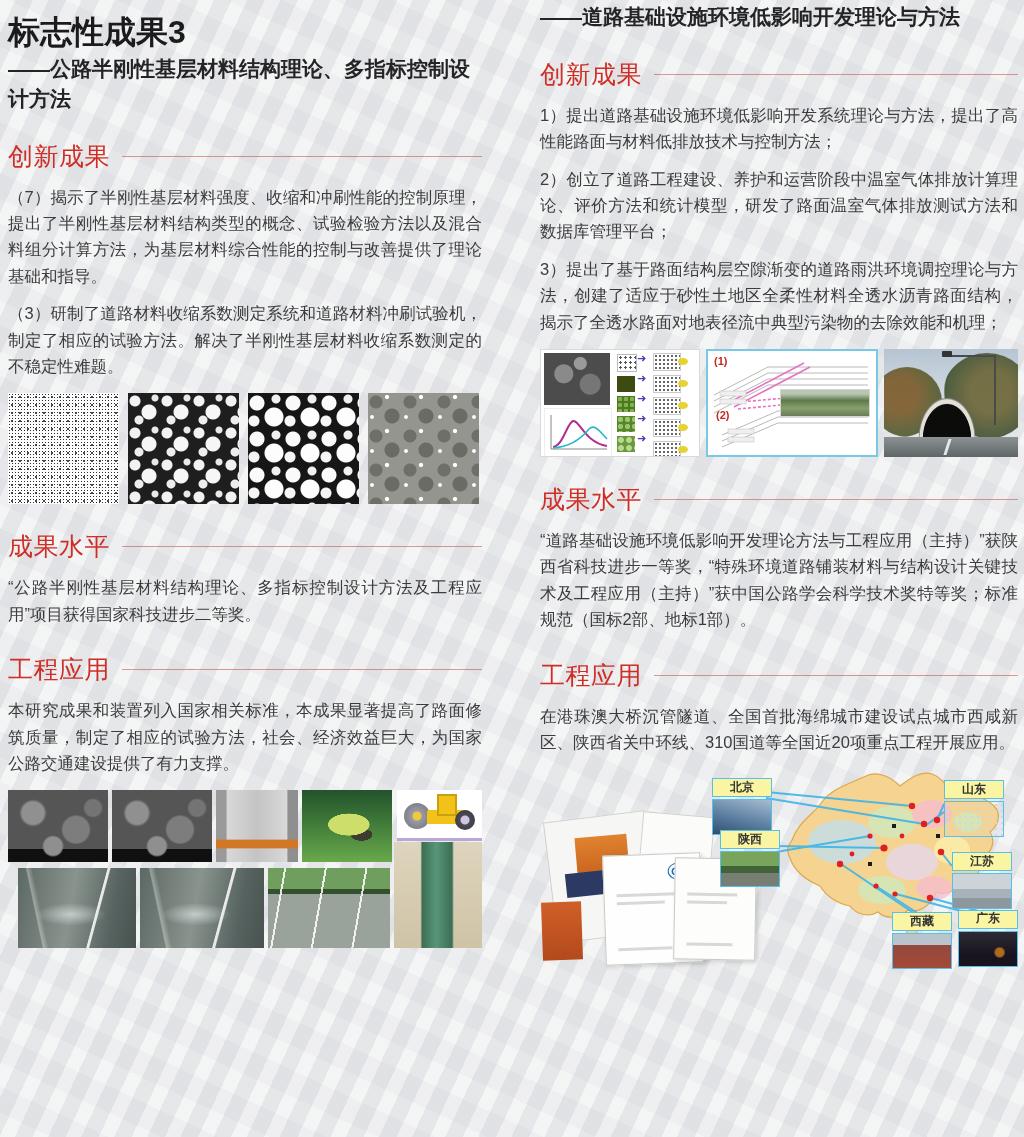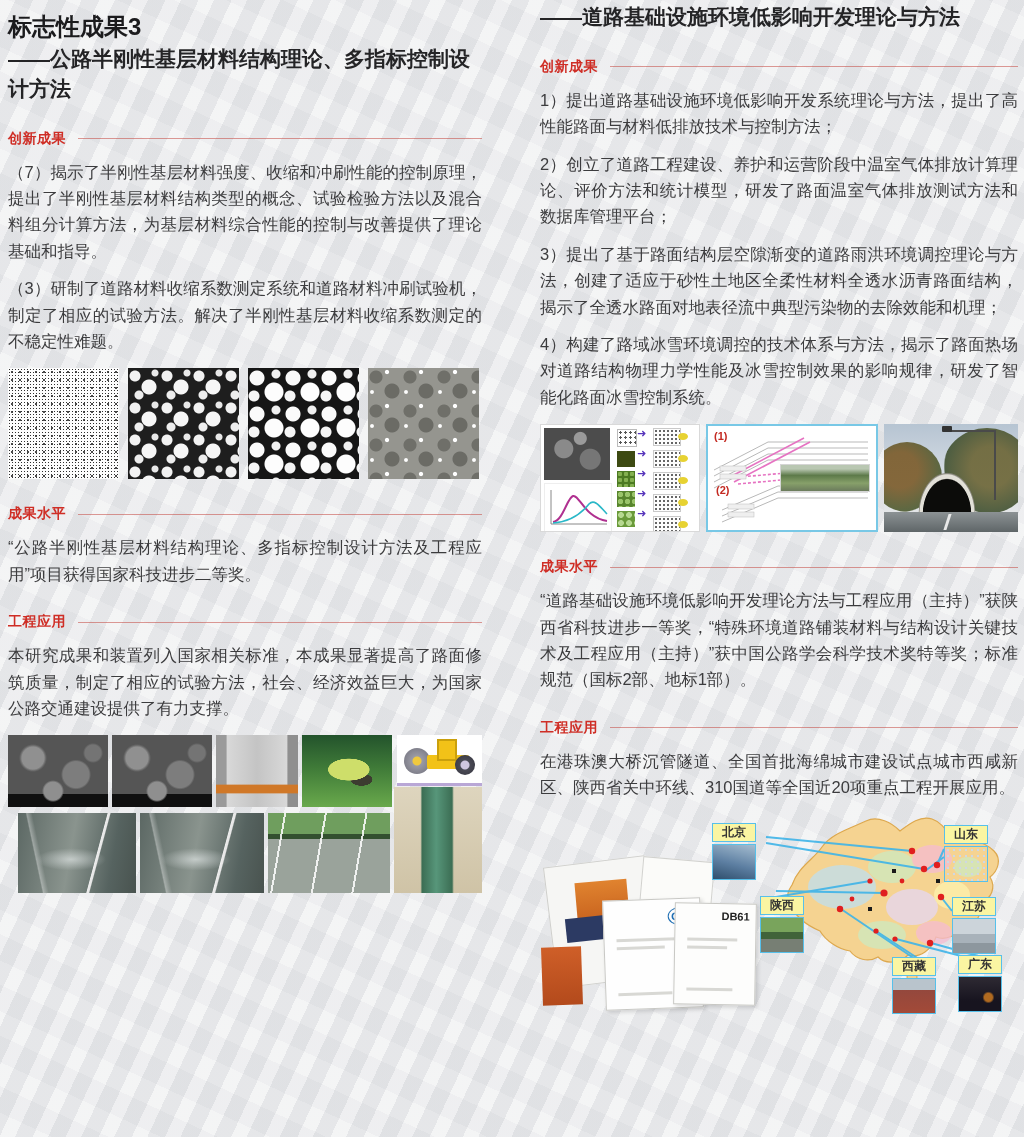--- a/index.html
+++ b/index.html
@@ -7,25 +7,25 @@
        font-family:"Liberation Sans","DejaVu Sans",sans-serif;}
   .page{position:relative;width:1024px;height:1137px;overflow:hidden;
         background-color:#eaebed;
         background-image:
           repeating-linear-gradient(115deg, rgba(255,255,255,.35) 0 14px, rgba(214,216,220,.35) 14px 30px),
           repeating-linear-gradient(25deg, rgba(255,255,255,.18) 0 22px, rgba(208,210,214,.18) 22px 46px);}
   .col{position:absolute;top:0;}
   .col-left{left:8px;width:474px;}
   .col-right{left:540px;width:478px;}
 
-  .title{margin:12px 0 0;font-size:24px;font-weight:700;color:#1b1b1d;line-height:1.25;}
+  .title{margin:12px 0 0;font-size:32px;font-weight:700;color:#1b1b1d;line-height:1.25;}
   .subtitle{margin:2px 0 0;font-size:21px;font-weight:600;color:#242426;line-height:1.42;}
 
   .sec-head{display:flex;align-items:center;gap:12px;margin:26px 0 4px;}
-  .sec-title{color:#cf2e26;font-size:14px;font-weight:700;letter-spacing:.5px;white-space:nowrap;}
+  .sec-title{color:#cf2e26;font-size:25px;font-weight:400;letter-spacing:.5px;white-space:nowrap;}
   .sec-rule{flex:1;height:1px;background:rgba(197,73,66,.55);}
 
   p.body{font-size:16.5px;color:#3c3c3e;line-height:1.6;margin:11px 0;text-align:justify;}
 
   
   .texture-strip{display:flex;gap:9px;margin:14px 0 4px;}
   .tex{width:111px;height:111px;}
   .tex1{background-color:#fdfdfd;
         background-image:radial-gradient(#2e2e2e .8px,transparent 1px),radial-gradient(#4a4a4a 1px,transparent 1.5px);
         background-size:3px 3px,8px 8px;}
@@ -150,21 +150,21 @@
   .cover-gb{left:62px;top:40px;width:96px;height:108px;background:#fefefe;border:1px solid #c8c8c4;transform:rotate(-2deg);
        box-shadow:2px 2px 4px rgba(0,0,0,.15);}
   .gb-badge{position:absolute;right:8px;top:8px;color:#1f6fb4;font-weight:700;font-size:11px;
        border:1.5px solid #1f6fb4;border-radius:50%;padding:2px 3px;}
   .cover-db{left:132px;top:44px;width:80px;height:100px;background:#fdfdfc;border:1px solid #c8c8c4;transform:rotate(1deg);
        box-shadow:2px 2px 4px rgba(0,0,0,.15);}
   .db-badge{position:absolute;right:6px;top:6px;color:#222;font-weight:700;font-size:11px;}
   .fake-line{position:absolute;left:12px;height:3px;background:#d8d8d4;}
   .mapsvg{position:absolute;left:222px;top:-6px;width:252px;height:186px;}
   .lines-overlay{position:absolute;left:0;top:0;width:476px;height:242px;pointer-events:none;}
-  .callout{position:absolute;width:44px;}
+  .callout{position:absolute;width:60px;}
   .callout .lab{background:#faf5a2;border:1.5px solid #57c0ea;color:#333;font-size:12px;font-weight:700;
        text-align:center;padding:1px 0;line-height:1.2;}
   .callout .pic{margin-top:2px;height:34px;border:1.5px solid #57c0ea;}
   .pic-bj{background:linear-gradient(195deg,#a5bdd0,#5d7fa2 55%,#2f4f6d);}
   .pic-sd{background:linear-gradient(#42536a,#1e2834 70%,#11161e);
        background-image:radial-gradient(#cfd8e2 1px,transparent 1.6px);background-size:6px 6px;}
   .pic-sx{background:linear-gradient(#79a45c 0 40%,#41633a 40% 62%,#777f74 62%);}
   .pic-js{background:linear-gradient(#ccd4da 0 45%,#a8b2ba 45% 70%,#8d979e 70%);}
   .pic-xz{background:linear-gradient(#b9c4cc 0 32%,#94483d 32%,#a34a38);}
   .pic-gd{background:radial-gradient(circle at 70% 60%,#b06a20 4px,transparent 6px),linear-gradient(#2e2a33,#17141f 70%);}
@@ -225,21 +225,20 @@
   <section class="col col-right">
     <h2 class="subtitle">——道路基础设施环境低影响开发理论与方法</h2>
 
     <div class="sec-head">
       <span class="sec-title">创新成果</span>
       <span class="sec-rule"></span>
     </div>
     <p class="body">1）提出道路基础设施环境低影响开发系统理论与方法，提出了高性能路面与材料低排放技术与控制方法；</p>
     <p class="body">2）创立了道路工程建设、养护和运营阶段中温室气体排放计算理论、评价方法和统计模型，研发了路面温室气体排放测试方法和数据库管理平台；</p>
     <p class="body">3）提出了基于路面结构层空隙渐变的道路雨洪环境调控理论与方法，创建了适应于砂性土地区全柔性材料全透水沥青路面结构，揭示了全透水路面对地表径流中典型污染物的去除效能和机理；</p>
-    <p class="body">4）构建了路域冰雪环境调控的技术体系与方法，揭示了路面热场对道路结构物理力学性能及冰雪控制效果的影响规律，研发了智能化路面冰雪控制系统。</p>
 
     <div class="strip">
       <div class="strip-a">
         <div class="sa-sem"></div>
         <svg class="sa-chart" viewBox="0 0 66 47">
           <line x1="6" y1="40" x2="62" y2="40" stroke="#888" stroke-width="1"></line>
           <line x1="6" y1="6" x2="6" y2="40" stroke="#888" stroke-width="1"></line>
           <path d="M8,38 C18,37 22,14 28,12 C34,10 40,34 62,37" fill="none" stroke="#b03090" stroke-width="2"></path>
           <path d="M8,39 C24,38 36,30 44,20 C50,14 56,24 62,30" fill="none" stroke="#2ab8c8" stroke-width="1.6"></path>
         </svg>
@@ -394,32 +393,32 @@
       </svg>
 
       <div class="callout" style="left:172px;top:12px;">
         <div class="lab">北京</div>
         <div class="pic pic-bj"></div>
       </div>
       <div class="callout" style="left:404px;top:14px;">
         <div class="lab">山东</div>
         <div class="pic pic-sd"></div>
       </div>
-      <div class="callout" style="left:180px;top:85px;margin-left:40px;">
+      <div class="callout" style="left:180px;top:64px;">
         <div class="lab">陕西</div>
         <div class="pic pic-sx"></div>
       </div>
       <div class="callout" style="left:412px;top:86px;">
         <div class="lab">江苏</div>
         <div class="pic pic-js"></div>
       </div>
       <div class="callout" style="left:352px;top:146px;">
         <div class="lab">西藏</div>
         <div class="pic pic-xz"></div>
       </div>
-      <div class="callout" style="left:418px;top:144px;">
+      <div class="callout" style="left:418px;top:144px;font-family:Liberation Mono, monospace;">
         <div class="lab">广东</div>
         <div class="pic pic-gd"></div>
       </div>
 
     </div>
   </section>
 </div>
 
 </body></html>

